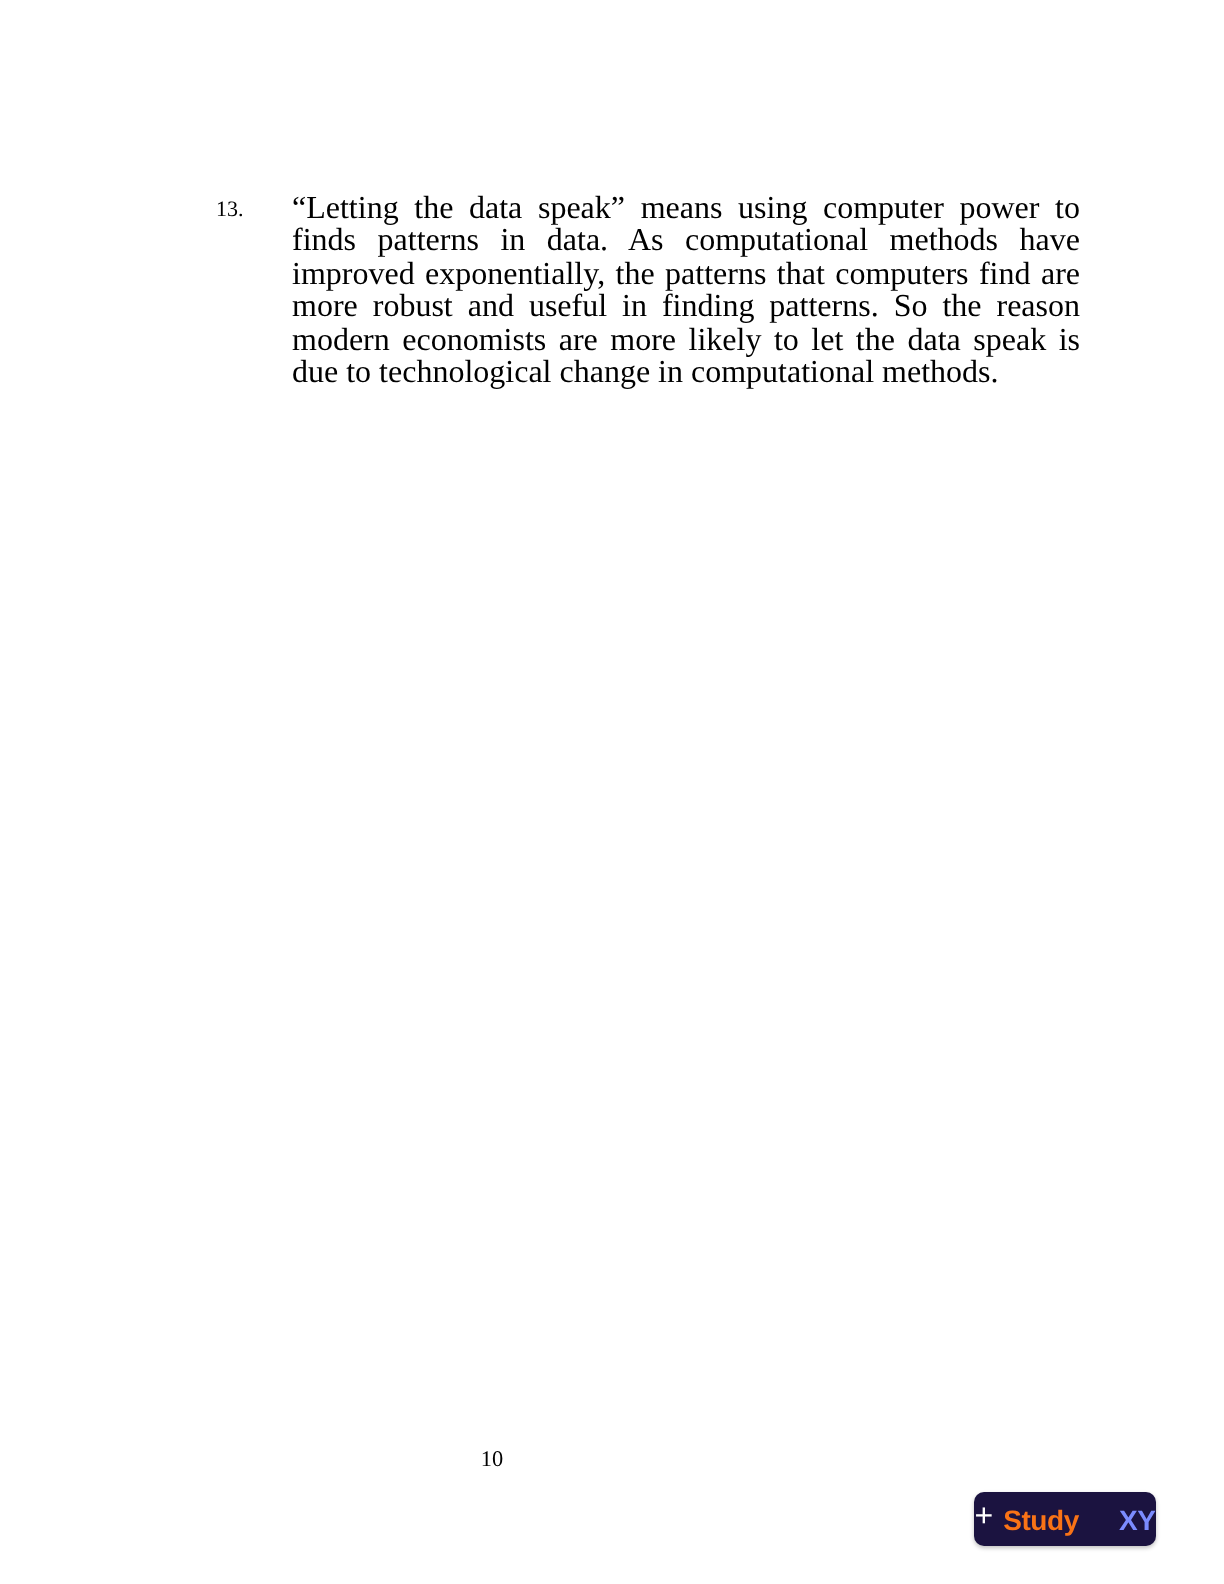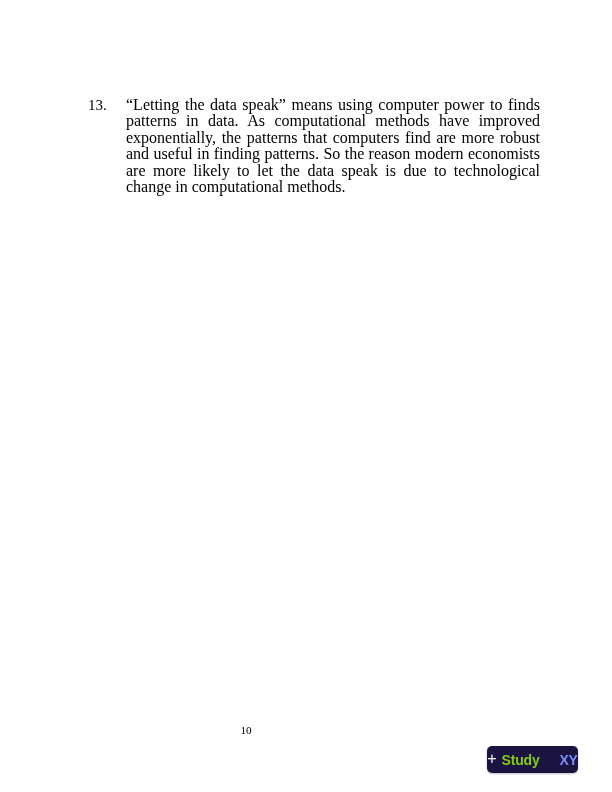--- a/index.html
+++ b/index.html
@@ -27,23 +27,24 @@
     position: absolute;
     left: 88px;
     top: 97px;
     width: 452px;
     display: flex;
     align-items: flex-start;
   }
   .item-number {
     width: 38px;
     flex: 0 0 38px;
-    font-size: 15px;
+    font-size: 11px;
     line-height: 16.4px;
     color: #000;
+    margin-left: 20px;
   }
   .item-text {
     flex: 1 1 auto;
     font-size: 16px;
     line-height: 16.4px;
     text-align: justify;
     color: #000;
   }
   .page-number {
     position: absolute;
@@ -77,21 +78,21 @@
     position: relative;
     top: -1px;
   }
   .watermark-text {
     font-family: "Liberation Sans", sans-serif;
     font-size: 14px;
     font-weight: bold;
     letter-spacing: -0.2px;
     white-space: nowrap;
   }
-  .wm-study { color: #84cc16; }
+  .wm-study { color: #f97316; }
   .wm-xy { color: #7b8cff; padding-left: 20px; }
 </style>
 </head>
 <body>
 
 <div class="page">
 
   <div class="answer-block">
     <div class="item-number">13.</div>
     <div class="item-text">“Letting the data speak” means using computer power to finds patterns in data. As computational methods have improved exponentially, the patterns that computers find are more robust and useful in finding patterns. So the reason modern economists are more likely to let the data speak is due to technological change in computational methods.</div>

